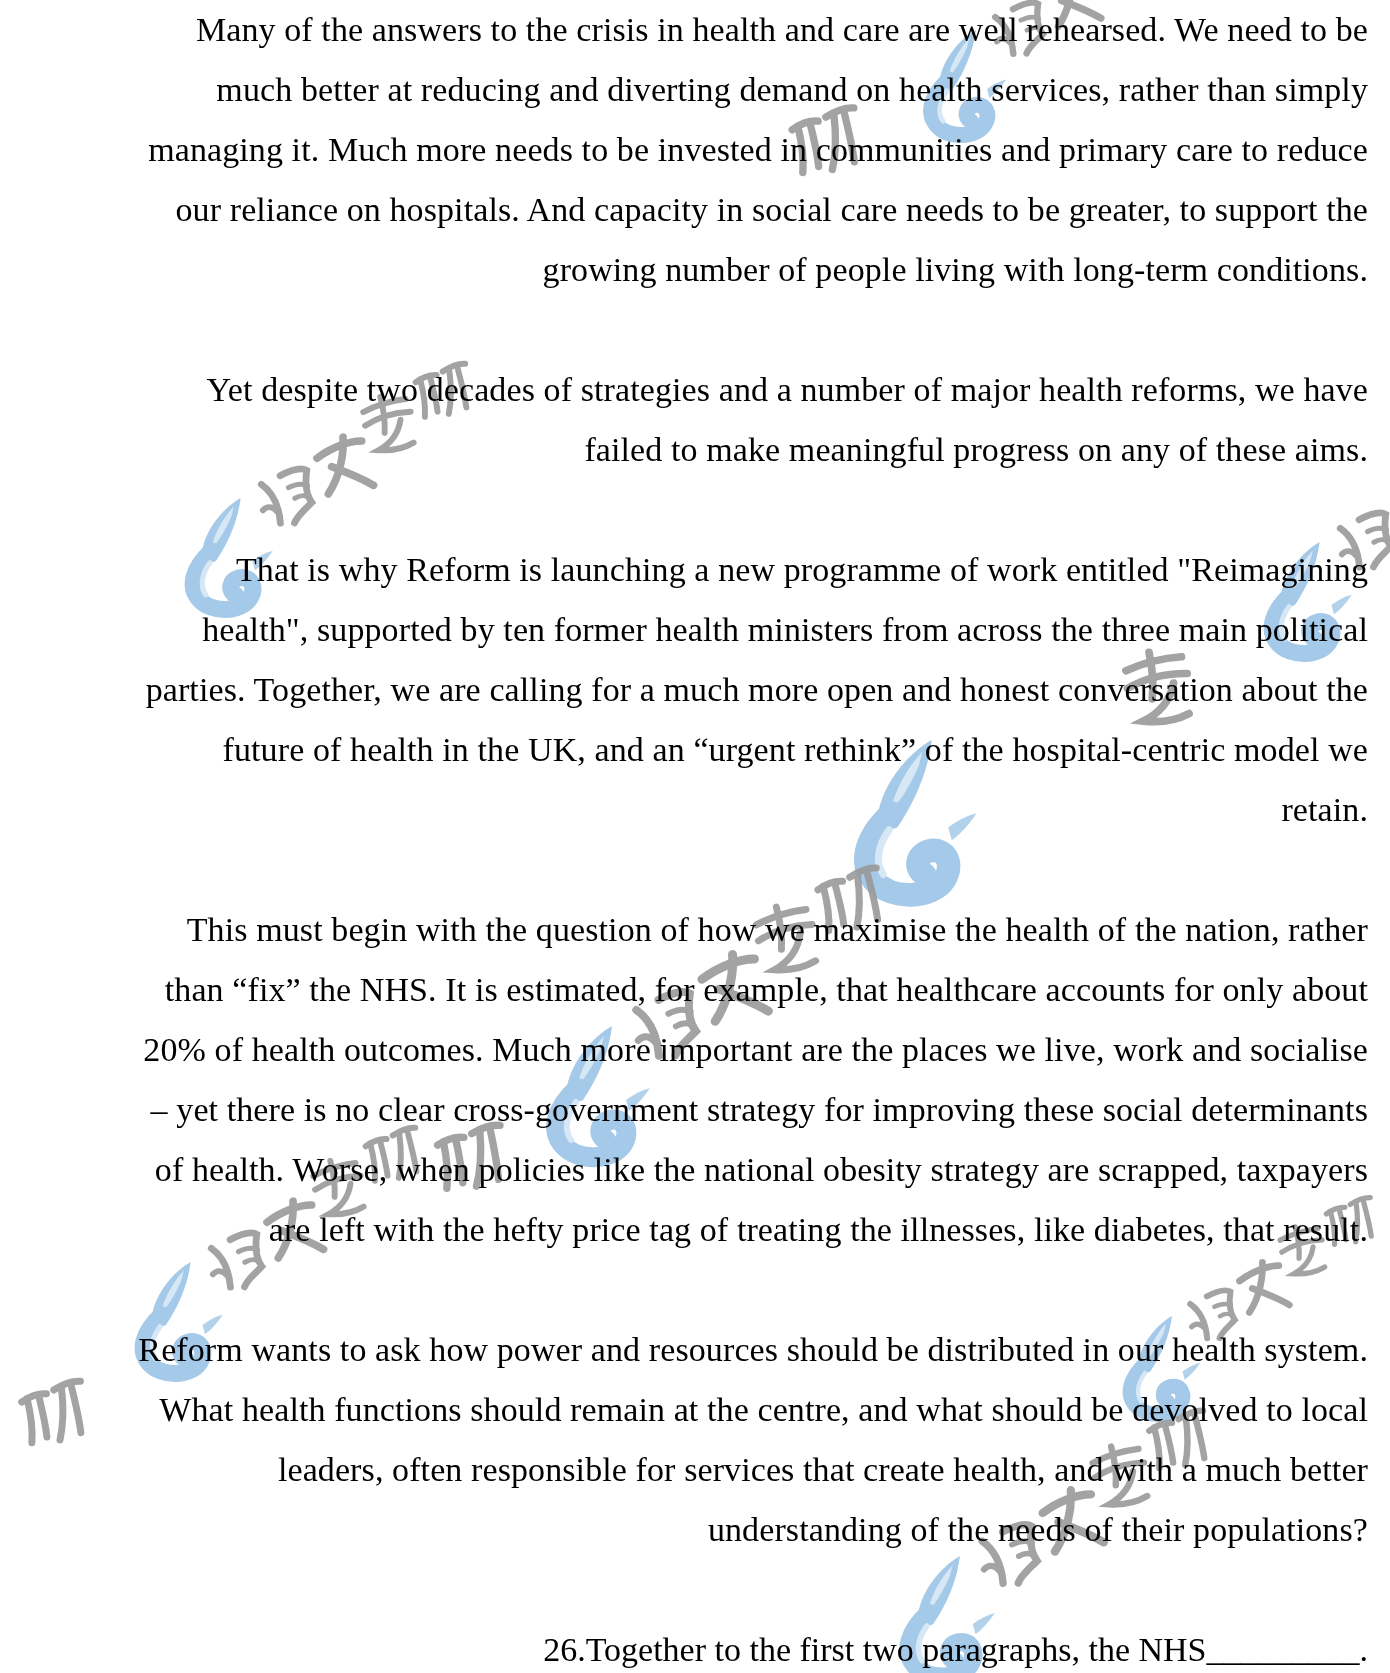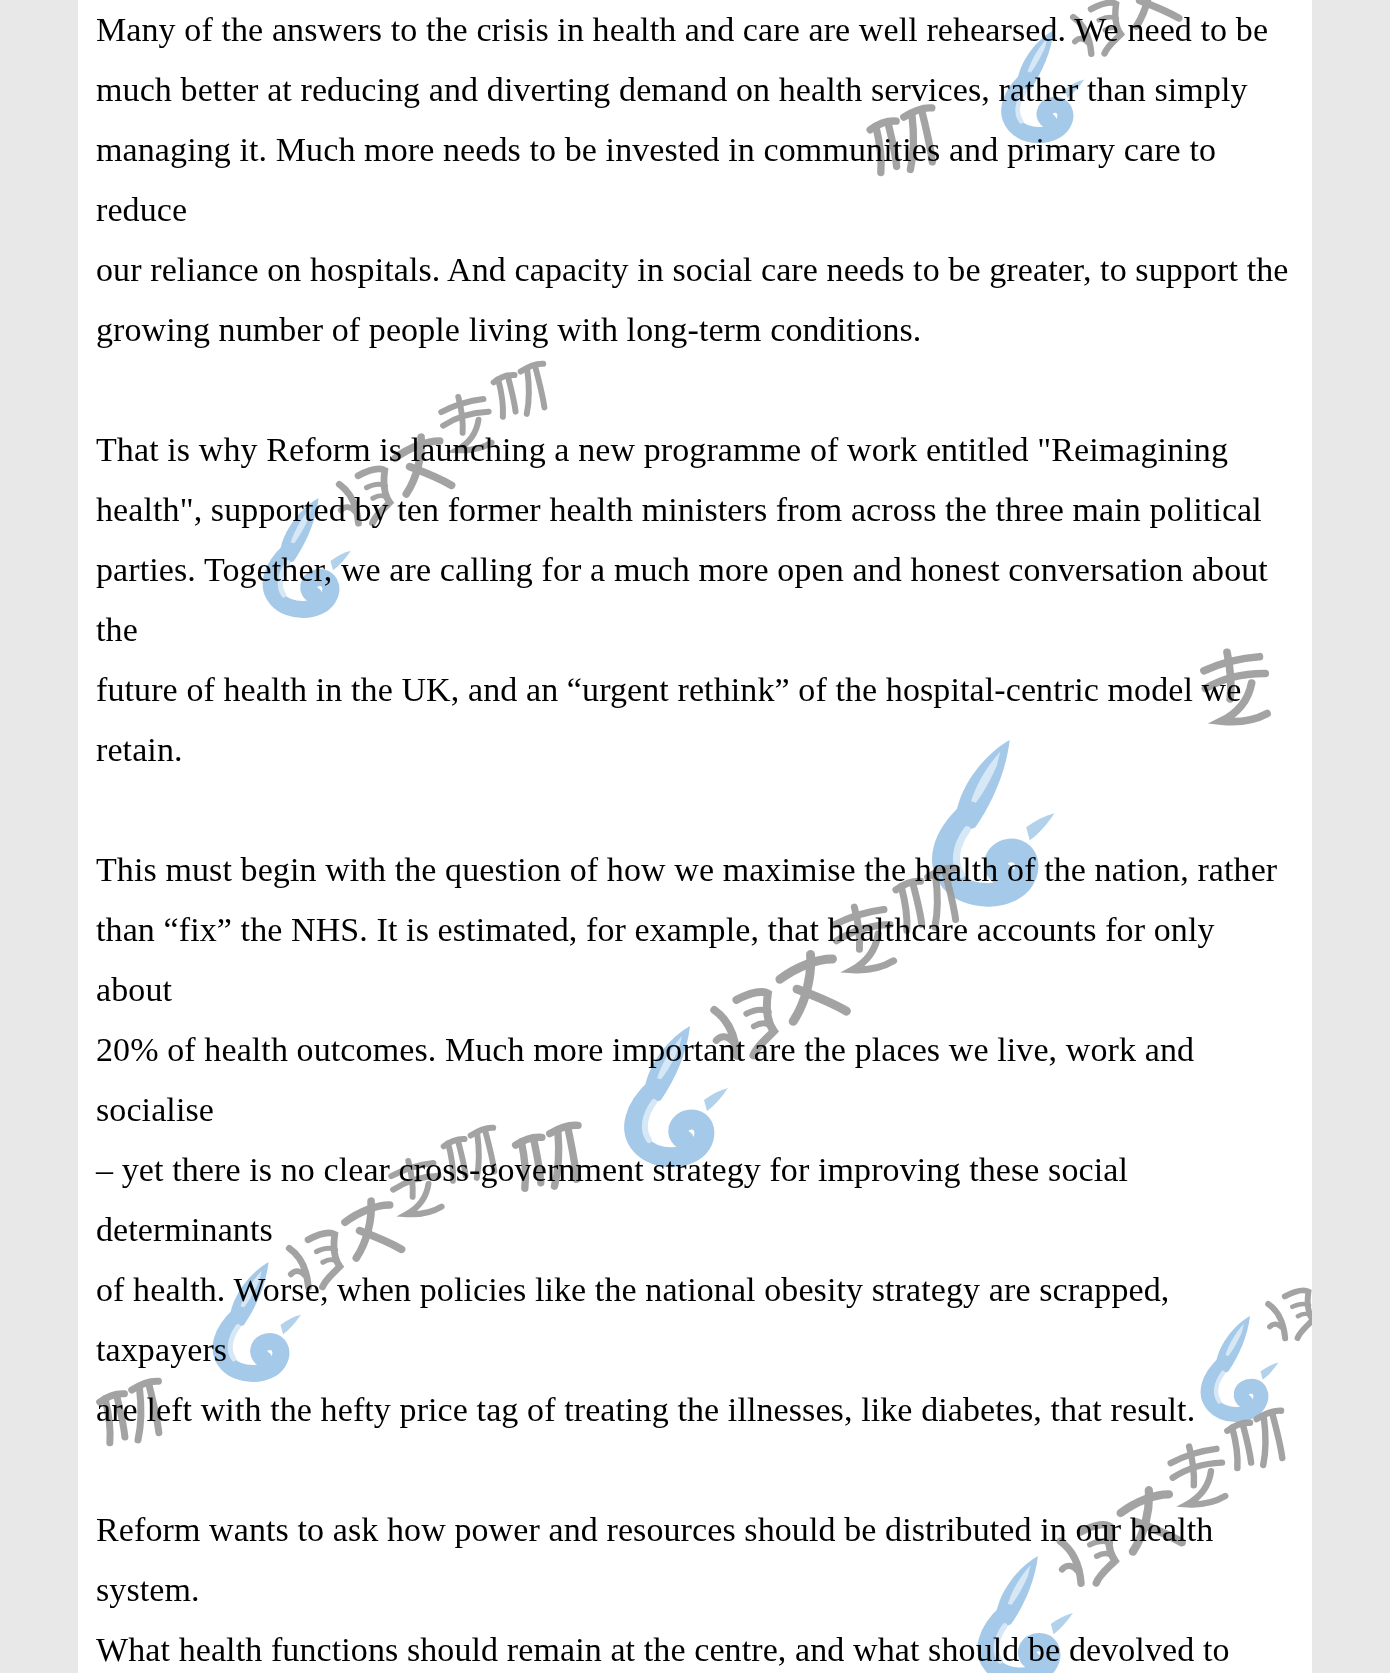--- a/index.html
+++ b/index.html
@@ -5,26 +5,27 @@
   :root{
     --wm-blue:#a5c9e8;
     --wm-blue-hi:#d6e7f5;
     --wm-gray:#9a9a9a;
     --ink:#000000;
     --paper:#ffffff;
   }
   html,body{margin:0;padding:0;background:#e8e8e8;}
   .page{
     position:relative;
-    width:1234px;height:1673px;
+    width:1390px;height:1673px;
     background:var(--paper);
     overflow:hidden;
     font-family:"Liberation Serif","DejaVu Serif",serif;
     color:var(--ink);
     margin:0 auto;
+    text-align:right;
   }
   .wm-layer{position:absolute;left:0;top:0;width:1390px;height:1673px;z-index:0;}
   .text-layer{position:absolute;left:0;top:0;right:0;z-index:1;padding:0 22px 0 18px;}
   .para{
     font-size:34px;
     line-height:60px;
     margin:0;
     white-space:pre-line;
     letter-spacing:0.1px;
   }
@@ -109,20 +110,22 @@
 
     <use href="#wm-tile" transform="translate(890,1556) scale(0.92)"></use>
   </svg>
 
   <div class="text-layer">
     <p class="para">Many of the answers to the crisis in health and care are well rehearsed. We need to be
 much better at reducing and diverting demand on health services, rather than simply
 managing it. Much more needs to be invested in communities and primary care to reduce
 our reliance on hospitals. And capacity in social care needs to be greater, to support the
 growing number of people living with long-term conditions.</p>
+    <p class="para">Yet despite two decades of strategies and a number of major health reforms, we have
+failed to make meaningful progress on any of these aims.</p>
     <p class="para">That is why Reform is launching a new programme of work entitled "Reimagining
 health", supported by ten former health ministers from across the three main political
 parties. Together, we are calling for a much more open and honest conversation about the
 future of health in the UK, and an “urgent rethink” of the hospital-centric model we
 retain.</p>
     <p class="para">This must begin with the question of how we maximise the health of the nation, rather
 than “fix” the NHS. It is estimated, for example, that healthcare accounts for only about
 20% of health outcomes. Much more important are the places we live, work and socialise
 – yet there is no clear cross-government strategy for improving these social determinants
 of health. Worse, when policies like the national obesity strategy are scrapped, taxpayers

